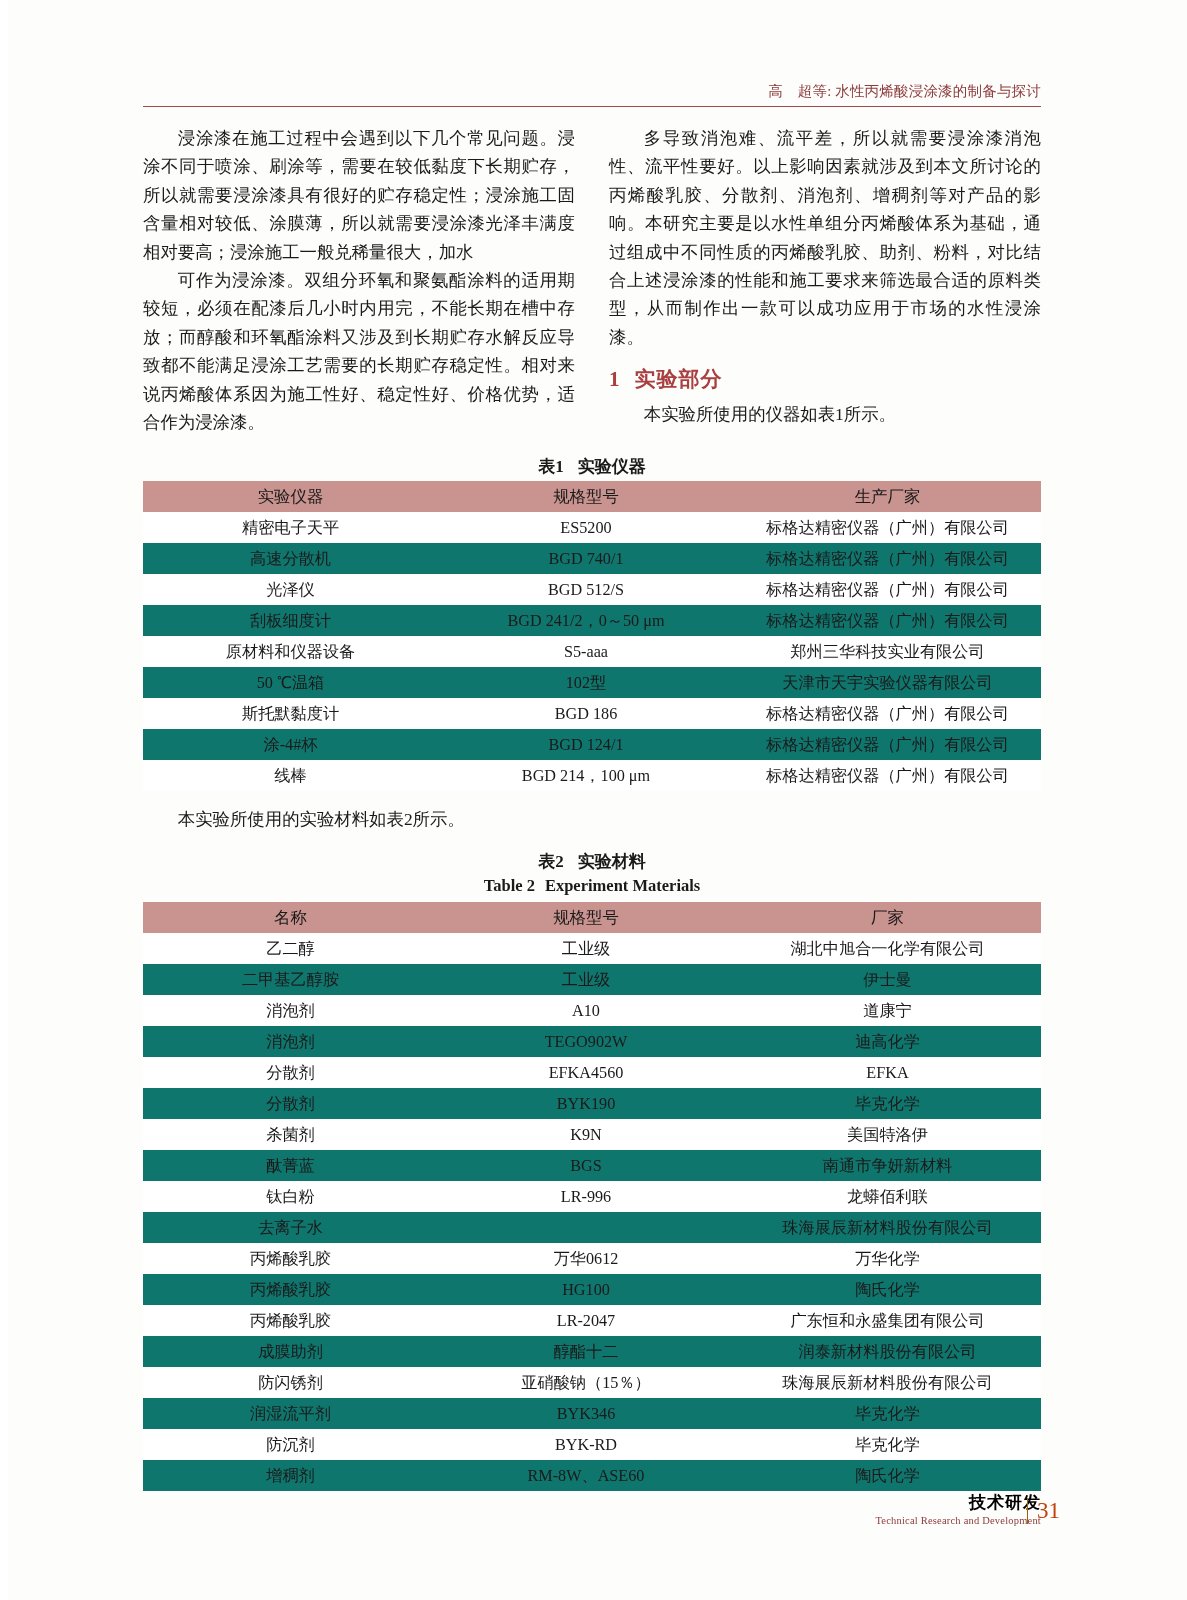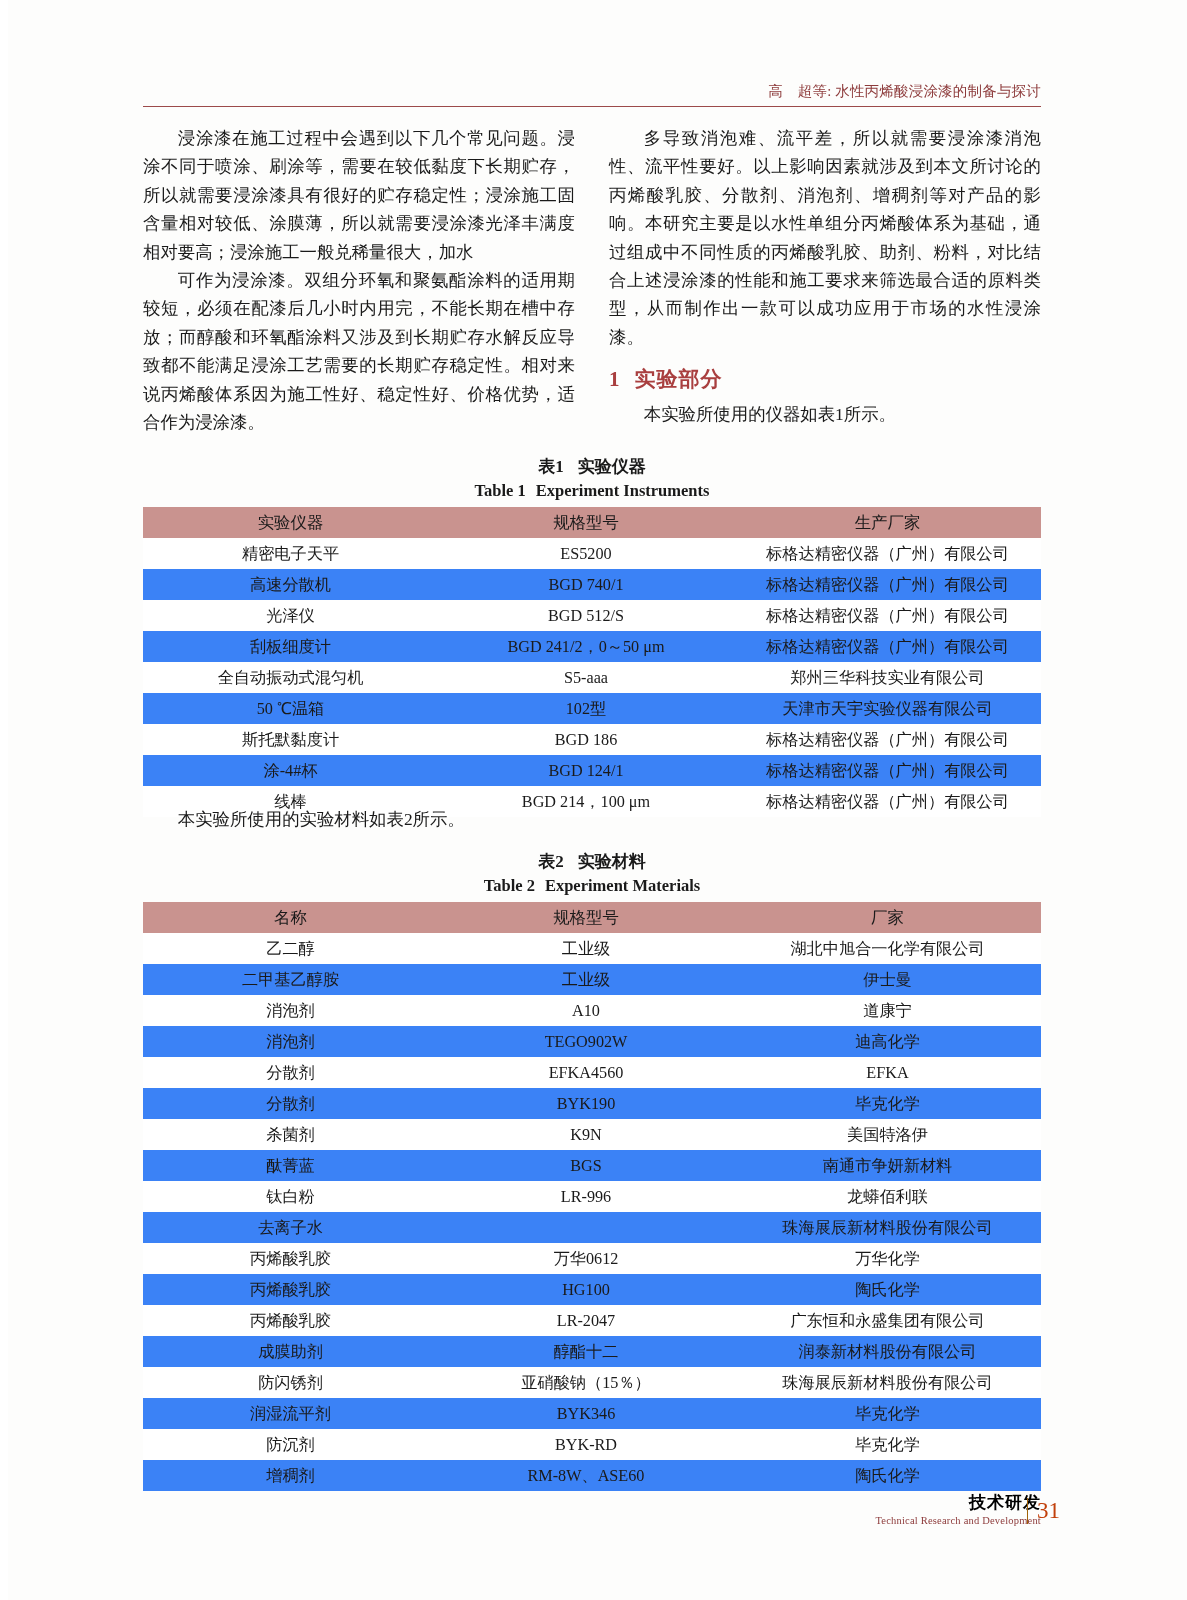--- a/index.html
+++ b/index.html
@@ -112,21 +112,21 @@
     padding: 5.5px 2px 5.5px 2px;
     font-family: "Liberation Serif", serif;
     font-weight: normal;
     line-height: 20px;
   }
   table.data thead td {
     background: #c9938f;
     font-size: 16.4px;
   }
   table.data tbody tr.odd td { background: #ffffff; }
-  table.data tbody tr.even td { background: #3b82f6; }
+  table.data tbody tr.even td { background: #0f766e; }
 
   .mid-note {
     position: absolute;
     left: 135px;
     width: 898px;
     font-size: 17.4px;
     line-height: 28px;
     text-indent: 2em;
     font-family: "Liberation Serif", serif;
   }
@@ -181,23 +181,20 @@
     <p>多导致消泡难、流平差，所以就需要浸涂漆消泡性、流平性要好。以上影响因素就涉及到本文所讨论的丙烯酸乳胶、分散剂、消泡剂、增稠剂等对产品的影响。本研究主要是以水性单组分丙烯酸体系为基础，通过组成中不同性质的丙烯酸乳胶、助剂、粉料，对比结合上述浸涂漆的性能和施工要求来筛选最合适的原料类型，从而制作出一款可以成功应用于市场的水性浸涂漆。</p>
     <h2 class="sec">
       <span class="num">1</span><span>实验部分</span>
     </h2>
     <p>本实验所使用的仪器如表1所示。</p>
   </div>
 
   <div class="table-block" style="top: 455px;">
     <div class="tbl-cap-cn">
       <span class="lbl">表1</span><span>实验仪器</span>
-    </div>
-    <div class="tbl-cap-en">
-      <span class="lbl">Table 1</span><span>Experiment Instruments</span>
     </div>
     <table class="data">
       <colgroup>
           <col style="width:295px">
           <col style="width:296px">
           <col style="width:307px">
         </colgroup>
       <thead>
         <tr>
           <td>实验仪器</td>
@@ -220,21 +217,21 @@
             <td>光泽仪</td>
             <td>BGD 512/S</td>
             <td>标格达精密仪器（广州）有限公司</td>
           </tr>
           <tr class="even">
             <td>刮板细度计</td>
             <td>BGD 241/2，0～50 μm</td>
             <td>标格达精密仪器（广州）有限公司</td>
           </tr>
           <tr class="odd">
-            <td>全自动振动式混匀机</td>
+            <td>原材料和仪器设备</td>
             <td>S5-aaa</td>
             <td>郑州三华科技实业有限公司</td>
           </tr>
           <tr class="even">
             <td>50 ℃温箱</td>
             <td>102型</td>
             <td>天津市天宇实验仪器有限公司</td>
           </tr>
           <tr class="odd">
             <td>斯托默黏度计</td>

